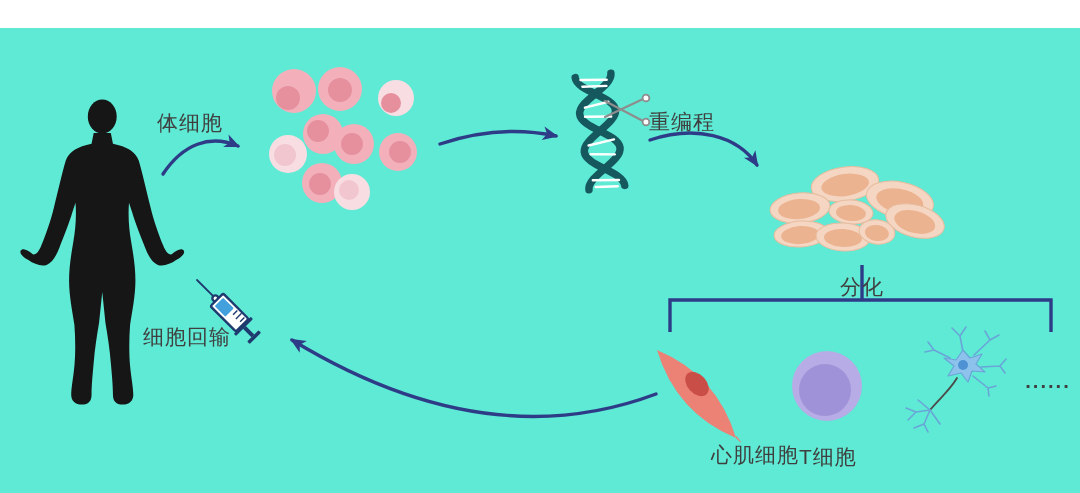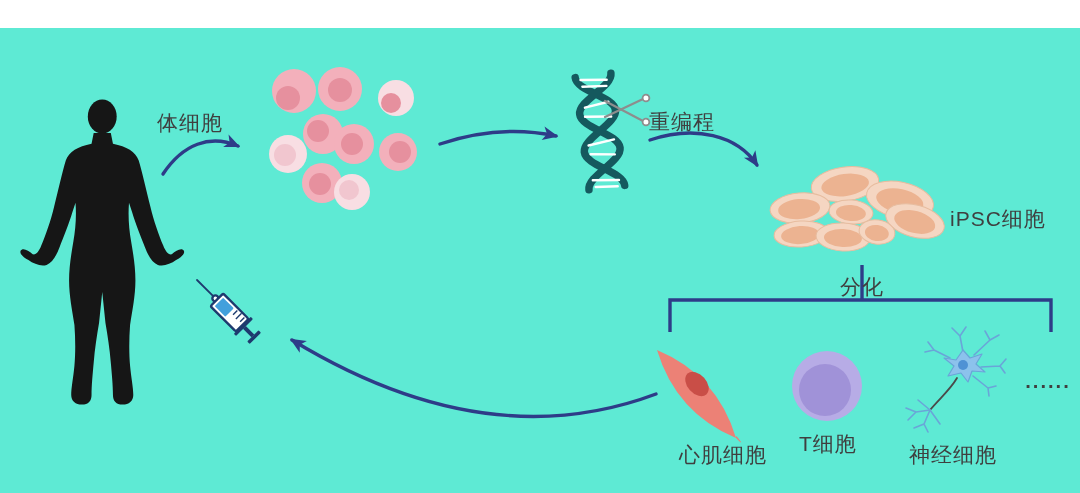--- a/index.html
+++ b/index.html
@@ -244,20 +244,19 @@
       <line class="syr-tick" x1="55" y1="-8" x2="55" y2="0"></line>
       <line class="syr-tick" x1="60" y1="-7" x2="60" y2="-1"></line>
       <rect class="syr-solid" x="64" y="-12" width="3.2" height="24" rx="1"></rect>
       <rect class="syr-solid" x="67" y="-2" width="12" height="4"></rect>
       <rect class="syr-solid" x="79" y="-8" width="3.5" height="16" rx="1"></rect>
     </g>
   </svg>
 
   <div class="lbl" style="left:157px;top:81px">体细胞</div>
   <div class="lbl" style="left:649px;top:80px">重编程</div>
-  <div class="lbl" style="left:950px;top:177px">iPSC细胞</div>
   <div class="lbl" style="left:840px;top:245px">分化</div>
-  <div class="lbl" style="left:679px;top:413px">心肌细胞</div>
-  <div class="lbl" style="left:799px;top:402px">T细胞</div>
-  <div class="lbl" style="left:909px;top:413px">神经细胞</div>
+  <div class="lbl" style="left:711px;top:413px">心肌细胞</div>
+  <div class="lbl" style="left:799px;top:415px">T细胞</div>
+  <div class="lbl" style="left:143px;top:295px">细胞回输</div>
   <div class="dots" style="left:1025px;top:345px">......</div>
 
 </div>
 
 </body></html>

